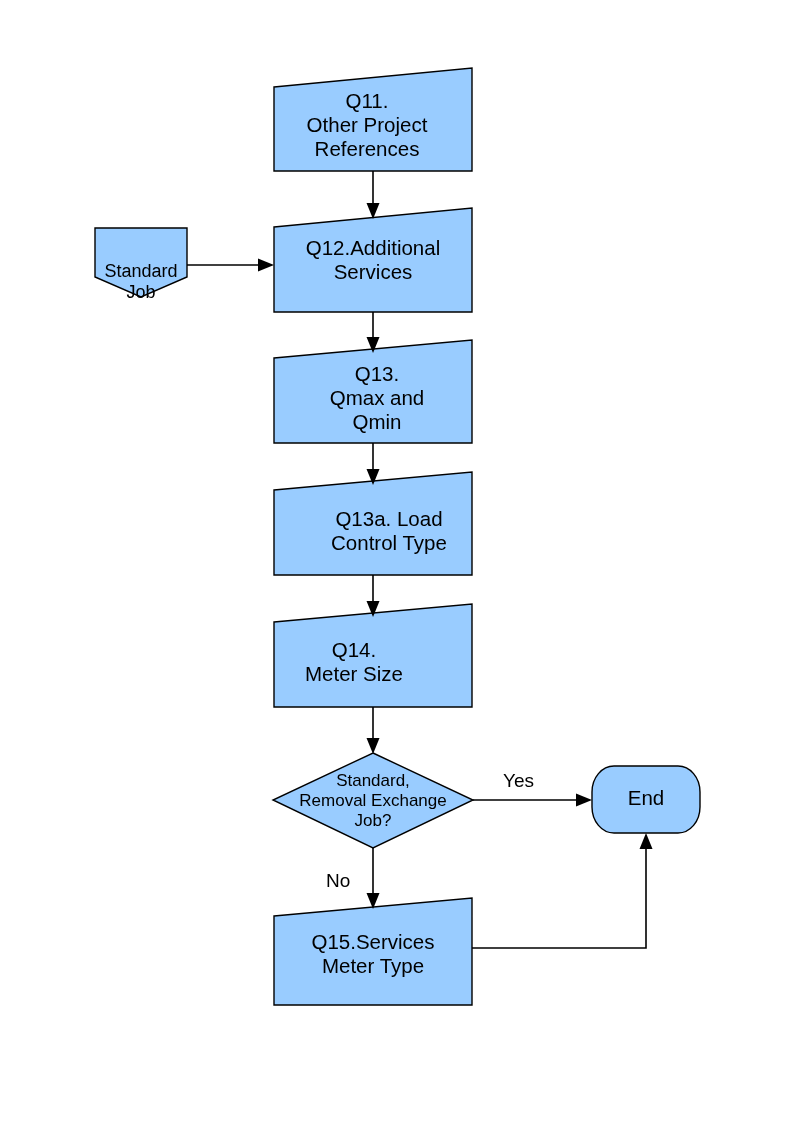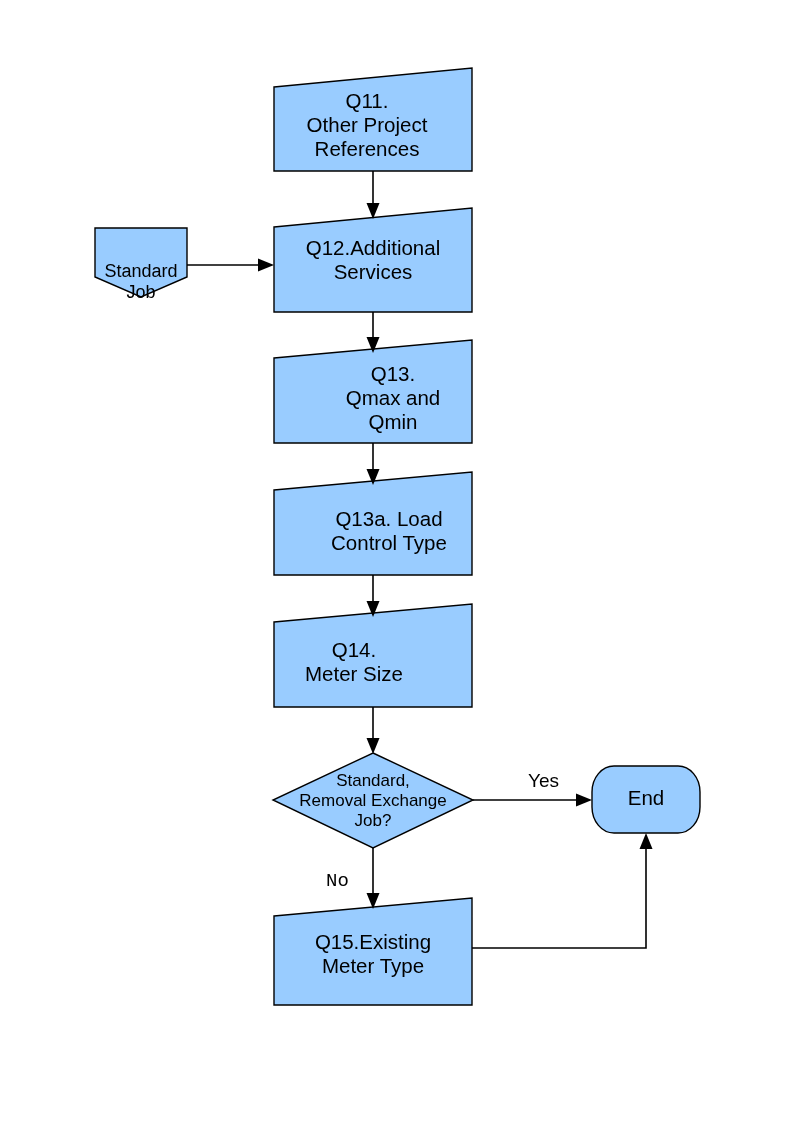--- a/index.html
+++ b/index.html
@@ -116,36 +116,36 @@
   <div class="node-label lbl-lg" style="left:268px; top:89px; width:198px;">Q11.
 Other Project
 References</div>
 
   <div class="node-label lbl-md" style="left:93px; top:229px; width:96px;margin-top:32px;">Standard
 Job</div>
 
   <div class="node-label lbl-lg" style="left:274px; top:236px; width:198px;">Q12.Additional
 Services</div>
 
-  <div class="node-label lbl-lg" style="left:274px; top:362px; width:238px;">Q13.
+  <div class="node-label lbl-lg" style="left:258px; top:362px; width:238px;">Q13.
 Qmax and
 Qmin</div>
 
   <div class="node-label lbl-lg" style="left:274px; top:507px; width:230px;">Q13a. Load
 Control Type</div>
 
   <div class="node-label lbl-lg" style="left:274px; top:638px; width:160px;">Q14.
 Meter Size</div>
 
   <div class="node-label lbl-sm" style="left:273px; top:771px; width:200px;">Standard,
 Removal Exchange
 Job?</div>
 
-  <div class="node-label lbl-lg" style="left:274px; top:930px; width:198px;">Q15.Existing
+  <div class="node-label lbl-lg" style="left:274px; top:930px; width:198px;">Q15.Services
 Meter Type</div>
 
   <div class="node-label lbl-lg" style="left:592px; top:786px; width:108px;">End</div>
 
-  <div class="edge-label" style="left:503px; top:770px;margin-left:25px;">Yes</div>
+  <div class="edge-label" style="left:503px; top:770px;">Yes</div>
 
-  <div class="edge-label" style="left:326px; top:870px;font-family:Liberation Mono, monospace;">No</div>
+  <div class="edge-label" style="left:326px; top:870px;">No</div>
 
 </div>
 
 </body></html>

